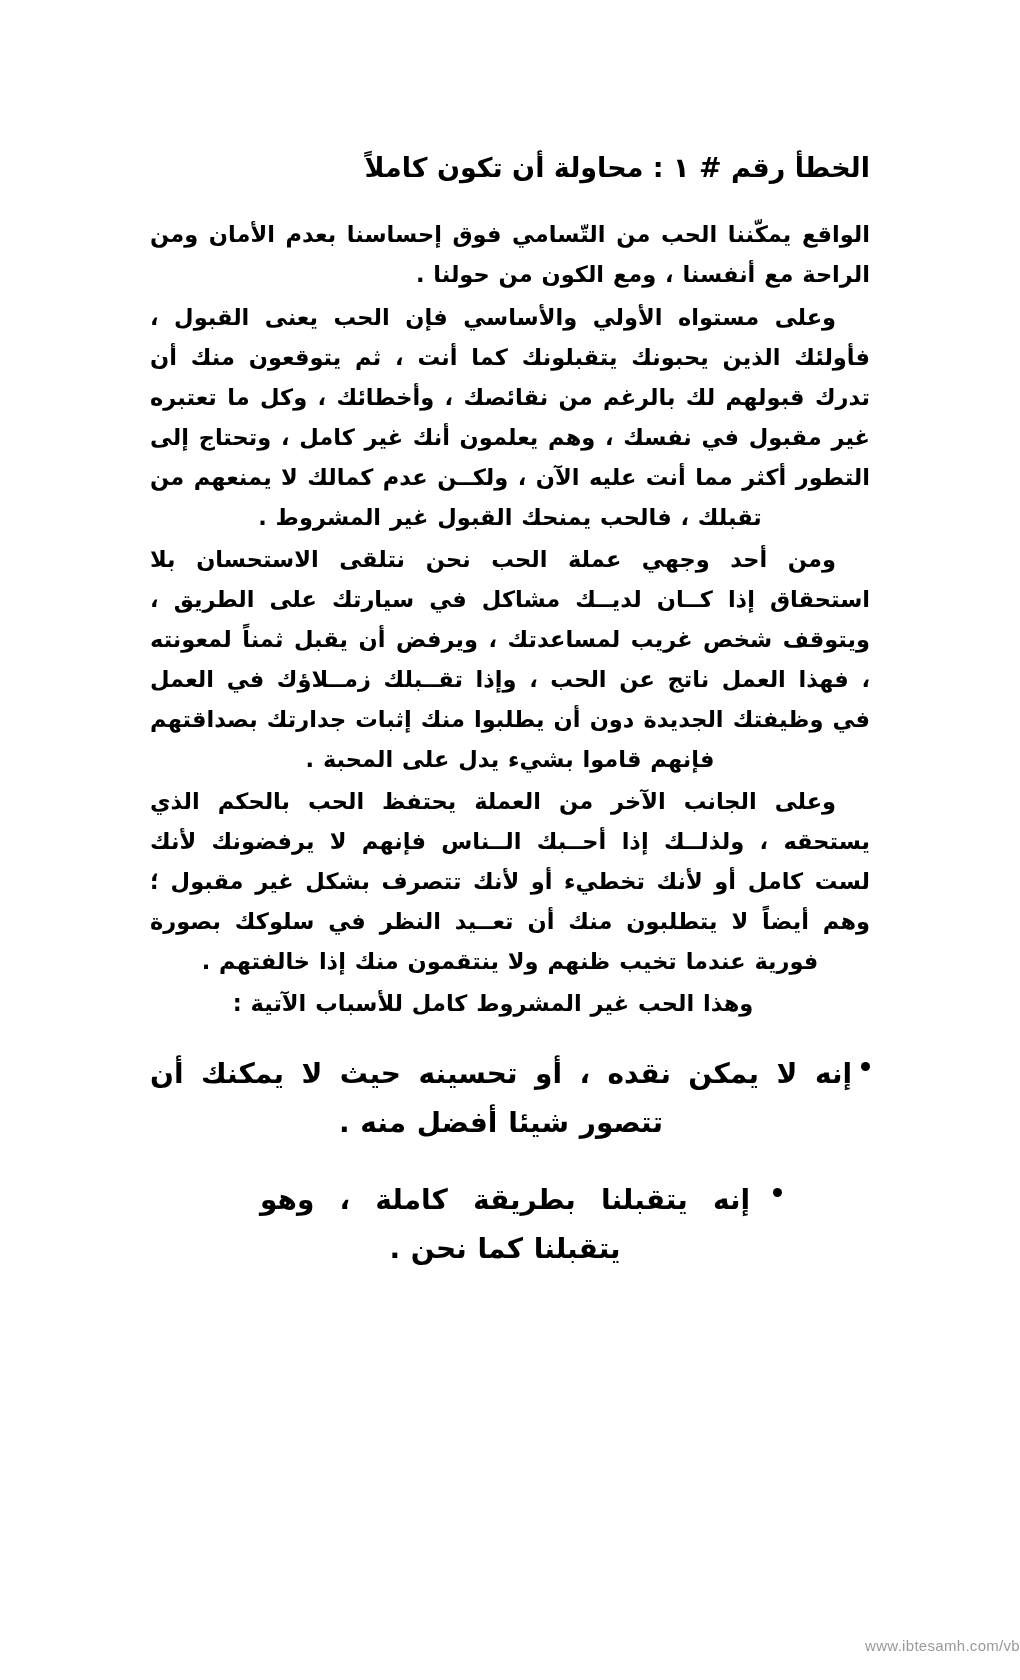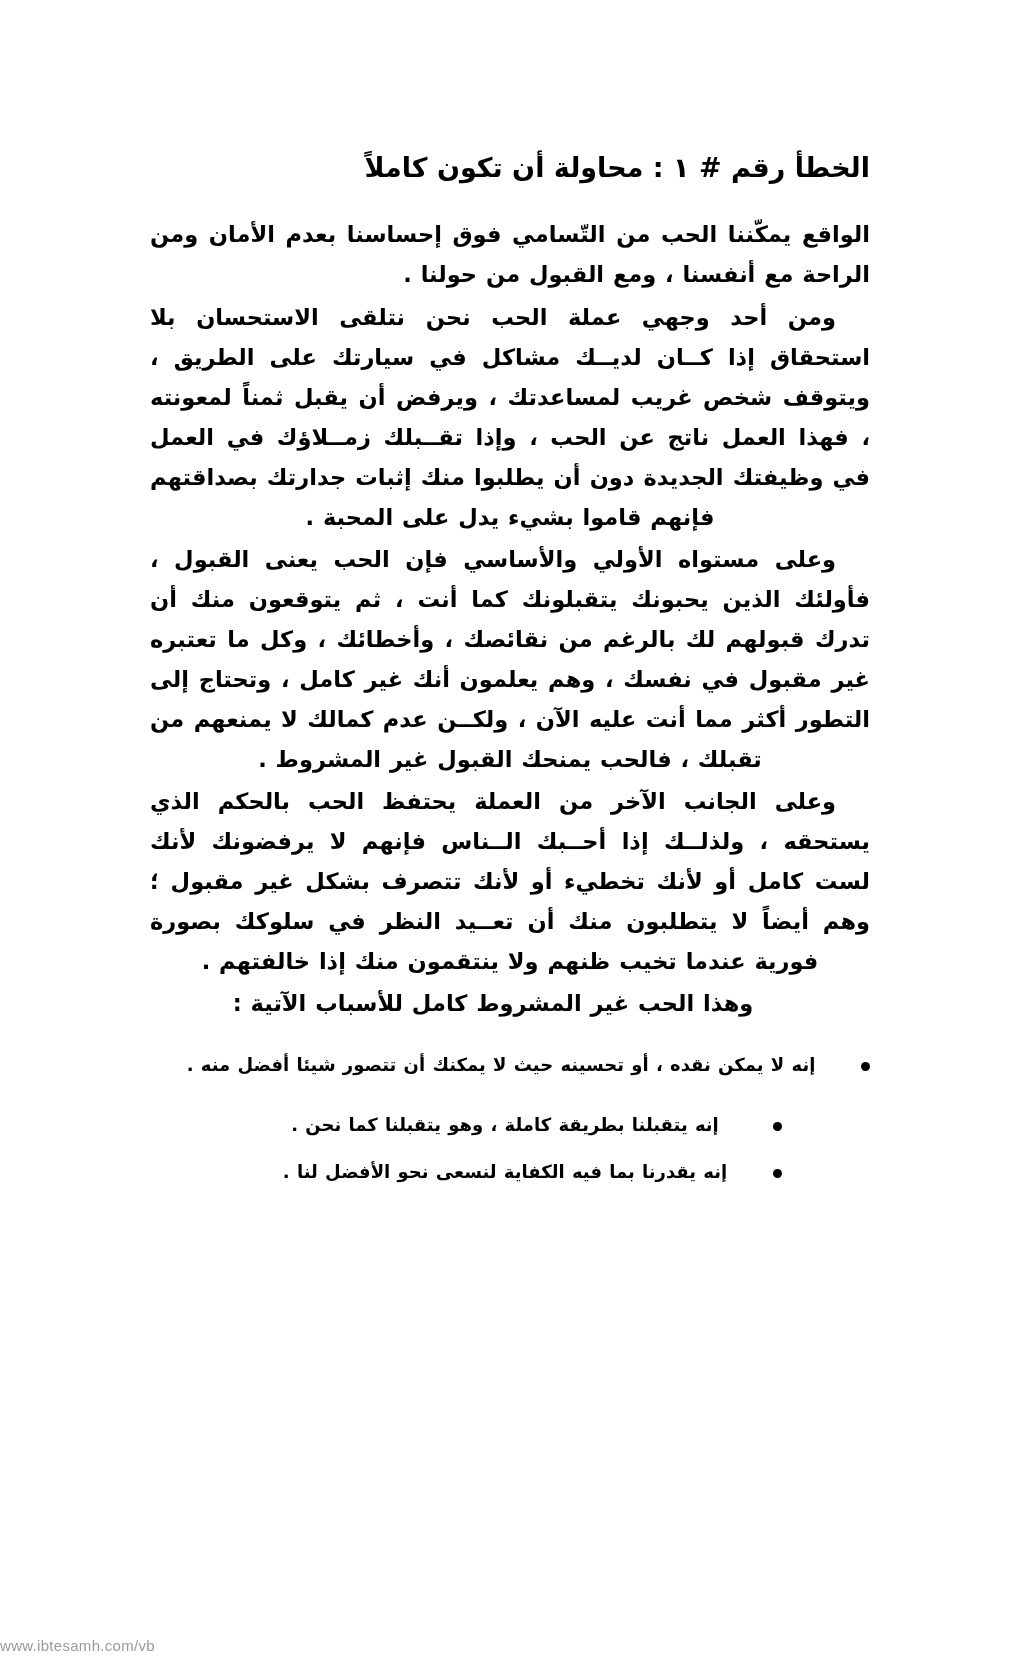--- a/index.html
+++ b/index.html
@@ -65,21 +65,21 @@
   }
 
   .bullets {
     list-style: none;
     margin: 26px 0 0 0;
     padding: 0;
   }
 
   .bullets li {
     position: relative;
-    font-size: 18px;
+    font-size: 28px;
     font-weight: bold;
     line-height: 1.75;
     margin: 0 0 16px 0;
     padding-right: 26px;
     text-align: justify;
     text-align-last: center;
     word-spacing: 1px;
   }
 
   .bullets li .bullet-dot {
@@ -109,60 +109,56 @@
     font-size: 23px;
     font-weight: bold;
     letter-spacing: 1px;
   }
 
   .footer-watermark {
     position: absolute;
     bottom: 26px;
     left: 0;
     right: 0;
-    text-align: left;
+    text-align: right;
     font-size: 15px;
     color: #9a9a9a;
     direction: ltr;
     font-family: "Liberation Sans", sans-serif;
     letter-spacing: 0.3px;
   }
 </style>
 </head>
 <body>
 
 <div class="page">
 
   <div class="content">
 
     <h1 class="doc-title">الخطأ رقم # ١ : محاولة أن تكون كاملاً</h1>
 
-    <p class="para last-right">الواقع يمكّننا الحب من التّسامي فوق إحساسنا بعدم الأمان ومن الراحة مع أنفسنا ، ومع القبول من حولنا .</p>
+    <p class="para last-right">الواقع يمكّننا الحب من التّسامي فوق إحساسنا بعدم الأمان ومن الراحة مع أنفسنا ، ومع الكون من حولنا .</p>
+
+    <p class="para indent">وعلى مستواه الأولي والأساسي فإن الحب يعنى القبول ، فأولئك الذين يحبونك يتقبلونك كما أنت ، ثم يتوقعون منك أن تدرك قبولهم لك بالرغم من نقائصك ، وأخطائك ، وكل ما تعتبره غير مقبول في نفسك ، وهم يعلمون أنك غير كامل ، وتحتاج إلى التطور أكثر مما أنت عليه الآن ، ولكــن عدم كمالك لا يمنعهم من تقبلك ، فالحب يمنحك القبول غير المشروط .</p>
 
     <p class="para indent">ومن أحد وجهي عملة الحب نحن نتلقى الاستحسان بلا استحقاق إذا كــان لديــك مشاكل في سيارتك على الطريق ، ويتوقف شخص غريب لمساعدتك ، ويرفض أن يقبل ثمناً لمعونته ، فهذا العمل ناتج عن الحب ، وإذا تقــبلك زمــلاؤك في العمل في وظيفتك الجديدة دون أن يطلبوا منك إثبات جدارتك بصداقتهم فإنهم قاموا بشيء يدل على المحبة .</p>
-
-    <p class="para indent">وعلى مستواه الأولي والأساسي فإن الحب يعنى القبول ، فأولئك الذين يحبونك يتقبلونك كما أنت ، ثم يتوقعون منك أن تدرك قبولهم لك بالرغم من نقائصك ، وأخطائك ، وكل ما تعتبره غير مقبول في نفسك ، وهم يعلمون أنك غير كامل ، وتحتاج إلى التطور أكثر مما أنت عليه الآن ، ولكــن عدم كمالك لا يمنعهم من تقبلك ، فالحب يمنحك القبول غير المشروط .</p>
 
     <p class="para indent">وعلى الجانب الآخر من العملة يحتفظ الحب بالحكم الذي يستحقه ، ولذلــك إذا أحــبك الــناس فإنهم لا يرفضونك لأنك لست كامل أو لأنك تخطيء أو لأنك تتصرف بشكل غير مقبول ؛ وهم أيضاً لا يتطلبون منك أن تعــيد النظر في سلوكك بصورة فورية عندما تخيب ظنهم ولا ينتقمون منك إذا خالفتهم .</p>
 
     <p class="para indent">وهذا الحب غير المشروط كامل للأسباب الآتية :</p>
 
     <ul class="bullets">
       <li class="b1">
         <span class="bullet-dot"></span>
         <span>إنه لا يمكن نقده ، أو تحسينه حيث لا يمكنك أن تتصور شيئا أفضل منه .</span>
       </li>
       <li class="b2">
         <span class="bullet-dot"></span>
         <span>إنه يتقبلنا بطريقة كاملة ، وهو يتقبلنا كما نحن .</span>
       </li>
-      <li class="b3">
-        <span class="bullet-dot"></span>
-        <span>إنه يقدرنا بما فيه الكفاية لنسعى نحو الأفضل لنا .</span>
-      </li>
     </ul>
 
   </div>
 
 
   <div class="footer-watermark">www.ibtesamh.com/vb</div>
 
 </div>
 
 </body></html>

